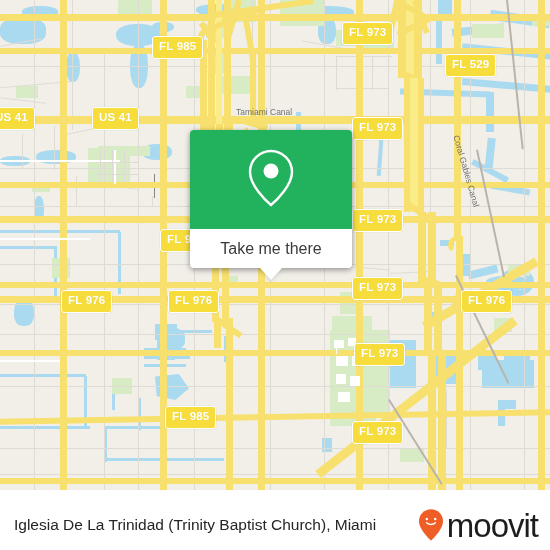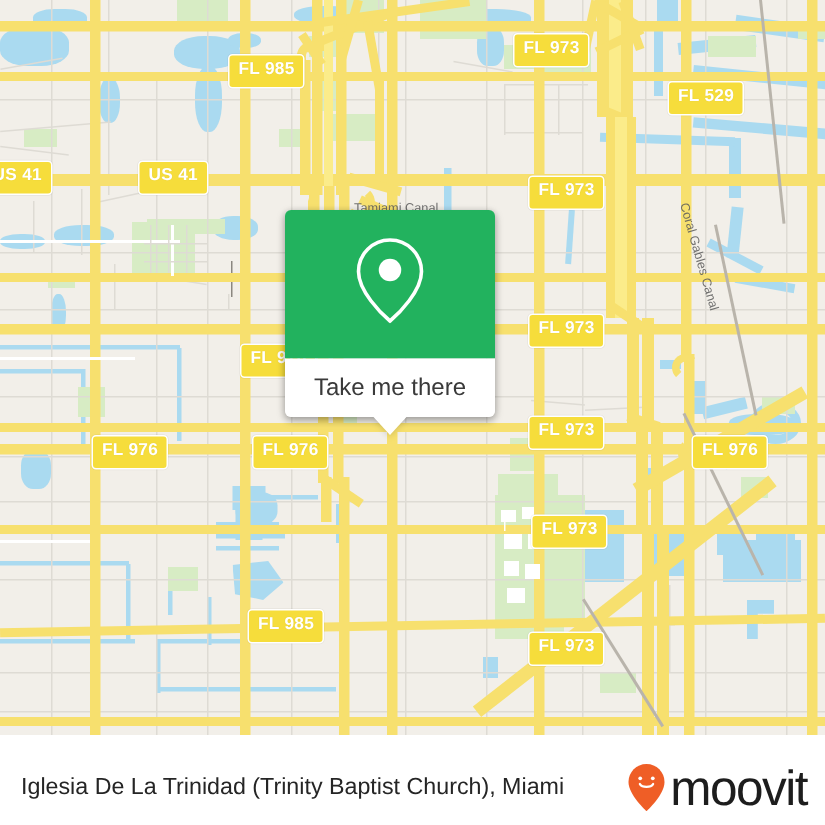--- a/index.html
+++ b/index.html
@@ -50,22 +50,22 @@
     color:#5b5b5b;
     font-size:8.5px;
     white-space:nowrap;
     opacity:.85;
   }
   .canal-label.vert { transform-origin:left top; }
 
   
   .popup {
     position:absolute;
-    left:190px; top:140px;
-    width:140px;
+    left:190px; top:130px;
+    width:162px;
     border-radius:4px;
     box-shadow:0 2px 6px rgba(0,0,0,.28);
     overflow:visible;
     filter:drop-shadow(0 1px 2px rgba(0,0,0,.15));
     text-align:center;
   }
   .popup-top {
     background:#22b25e;
     height:99px;
     border-radius:4px 4px 0 0;
@@ -372,21 +372,21 @@
       <div style="position:absolute;left:334px;top:340px;width:10px;height:8px;background:#ffffff;"></div>
       <div style="position:absolute;left:348px;top:338px;width:8px;height:8px;background:#ffffff;"></div>
       <div style="position:absolute;left:336px;top:356px;width:12px;height:10px;background:#ffffff;"></div>
       <div style="position:absolute;left:352px;top:356px;width:8px;height:10px;background:#ffffff;"></div>
       <div style="position:absolute;left:336px;top:374px;width:10px;height:10px;background:#ffffff;"></div>
       <div style="position:absolute;left:350px;top:376px;width:10px;height:10px;background:#ffffff;"></div>
       <div style="position:absolute;left:338px;top:392px;width:12px;height:10px;background:#ffffff;"></div>
 
     </div>
 
-    <div class="canal-label" style="left:236px;top:107px;margin-top:26px;">Tamiami Canal</div>
+    <div class="canal-label" style="left:236px;top:107px;">Tamiami Canal</div>
     <div class="canal-label vert" style="left:461px;top:134px;transform:rotate(74deg);">Coral Gables Canal</div>
 
     <div id="shield-layer">
         <div class="shield" style="left: 152px; top: 36px;">FL 985</div>
         <div class="shield" style="left: 342px; top: 22px;">FL 973</div>
         <div class="shield" style="left: 445px; top: 54px;">FL 529</div>
         <div class="shield" style="left: -12px; top: 107px;">US 41</div>
         <div class="shield" style="left: 92px; top: 107px;">US 41</div>
         <div class="shield" style="left: 352px; top: 117px;">FL 973</div>
         <div class="shield" style="left: 352px; top: 209px;">FL 973</div>

